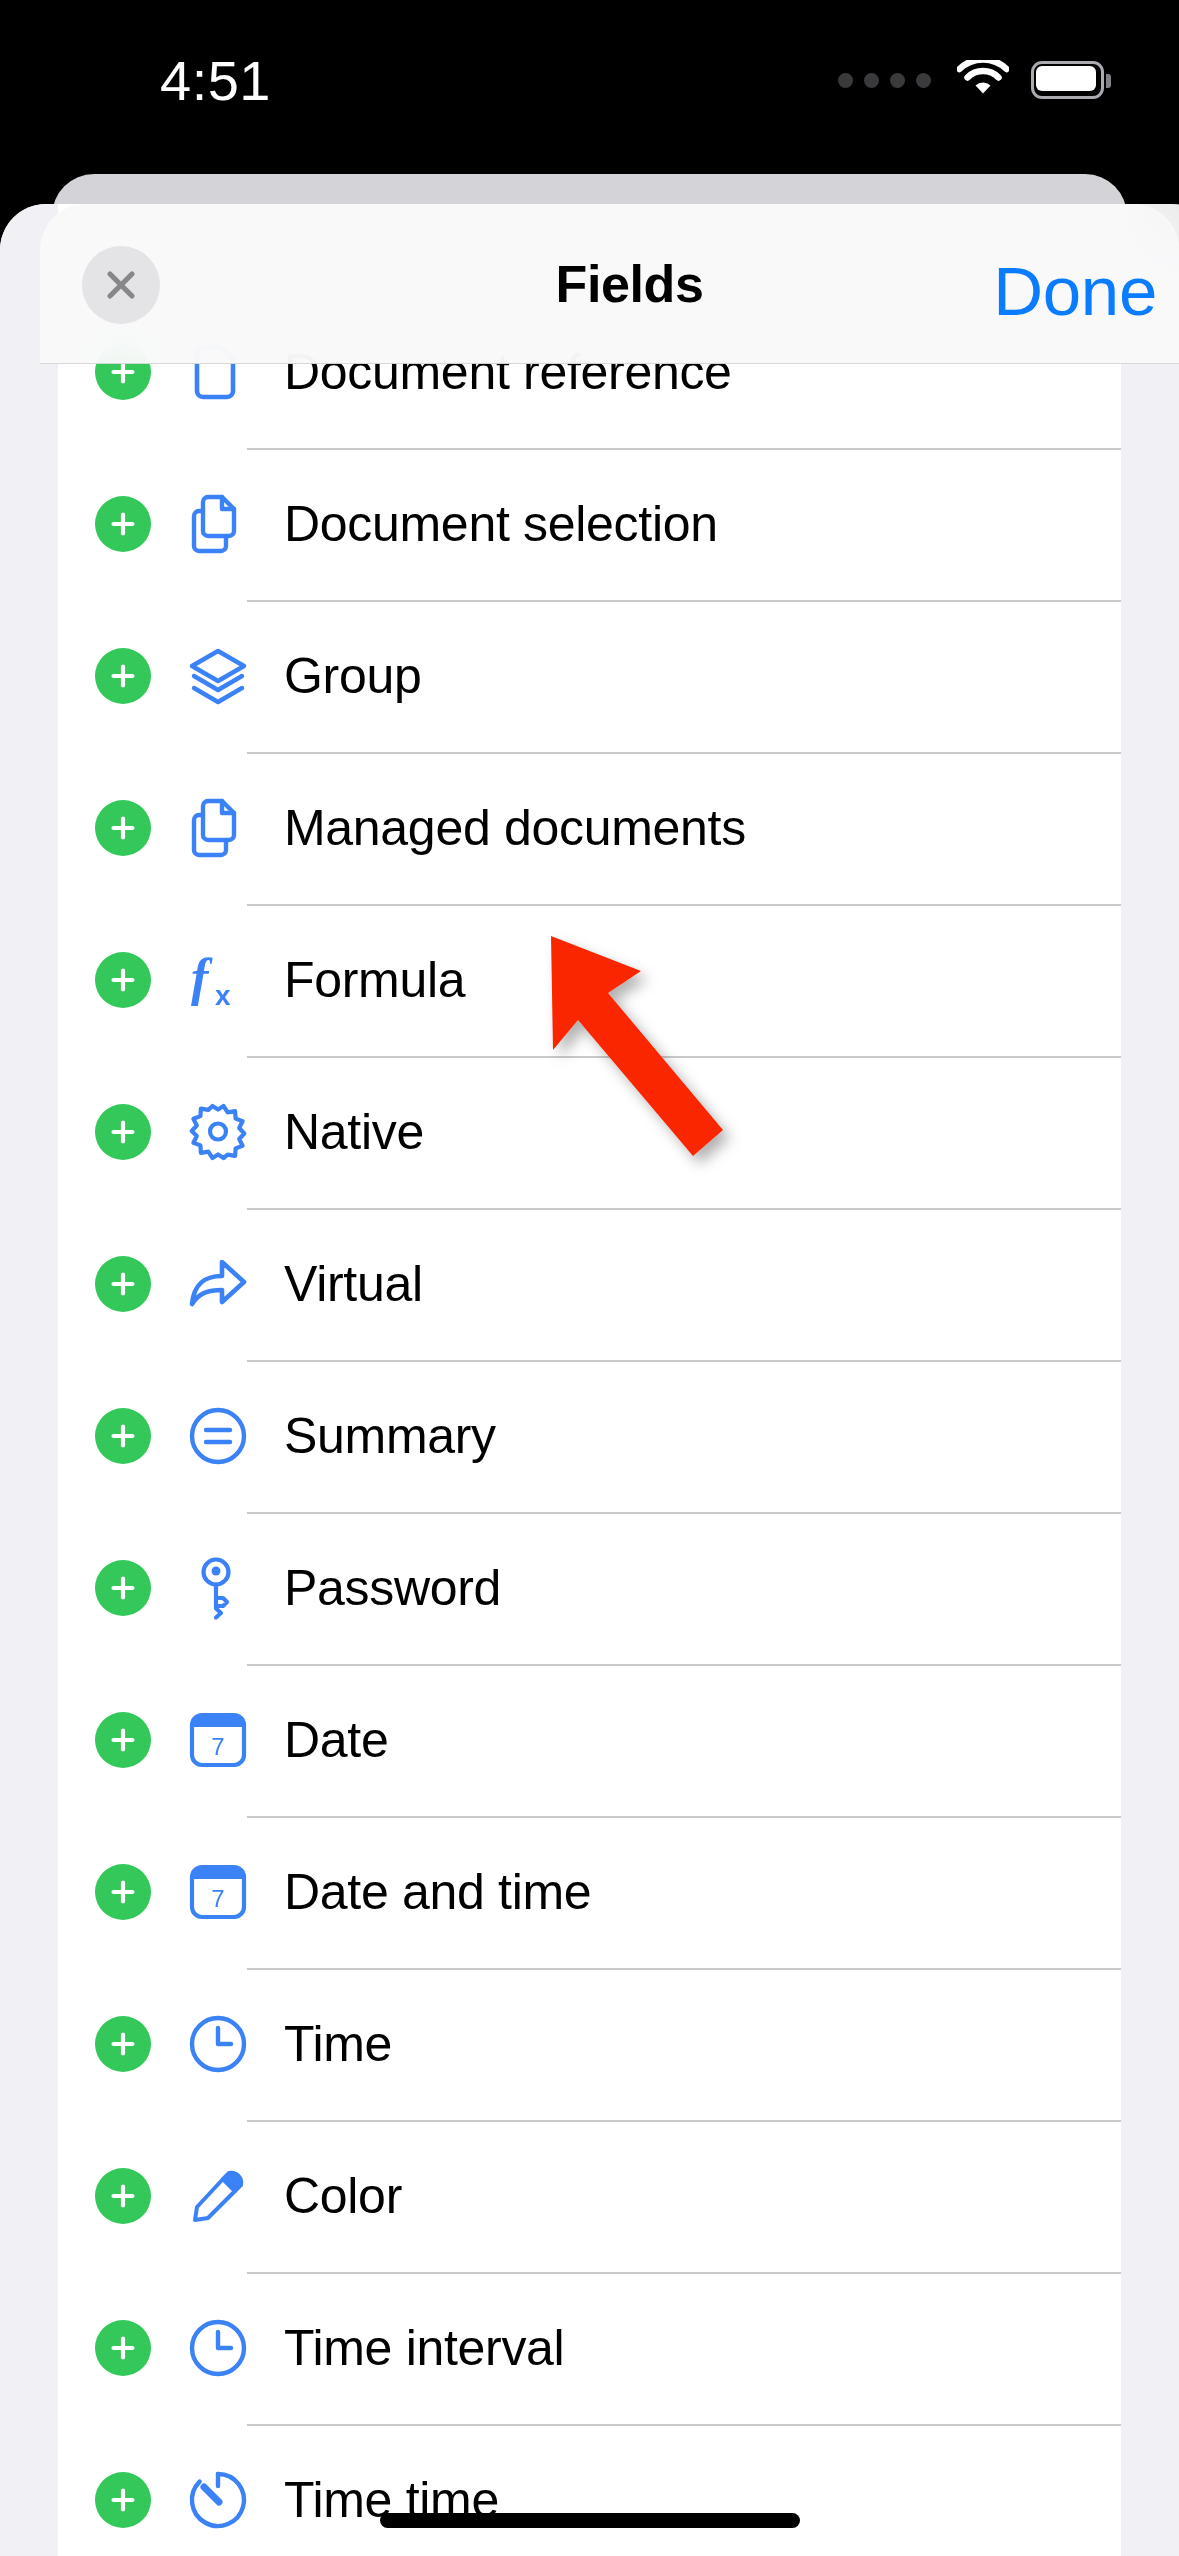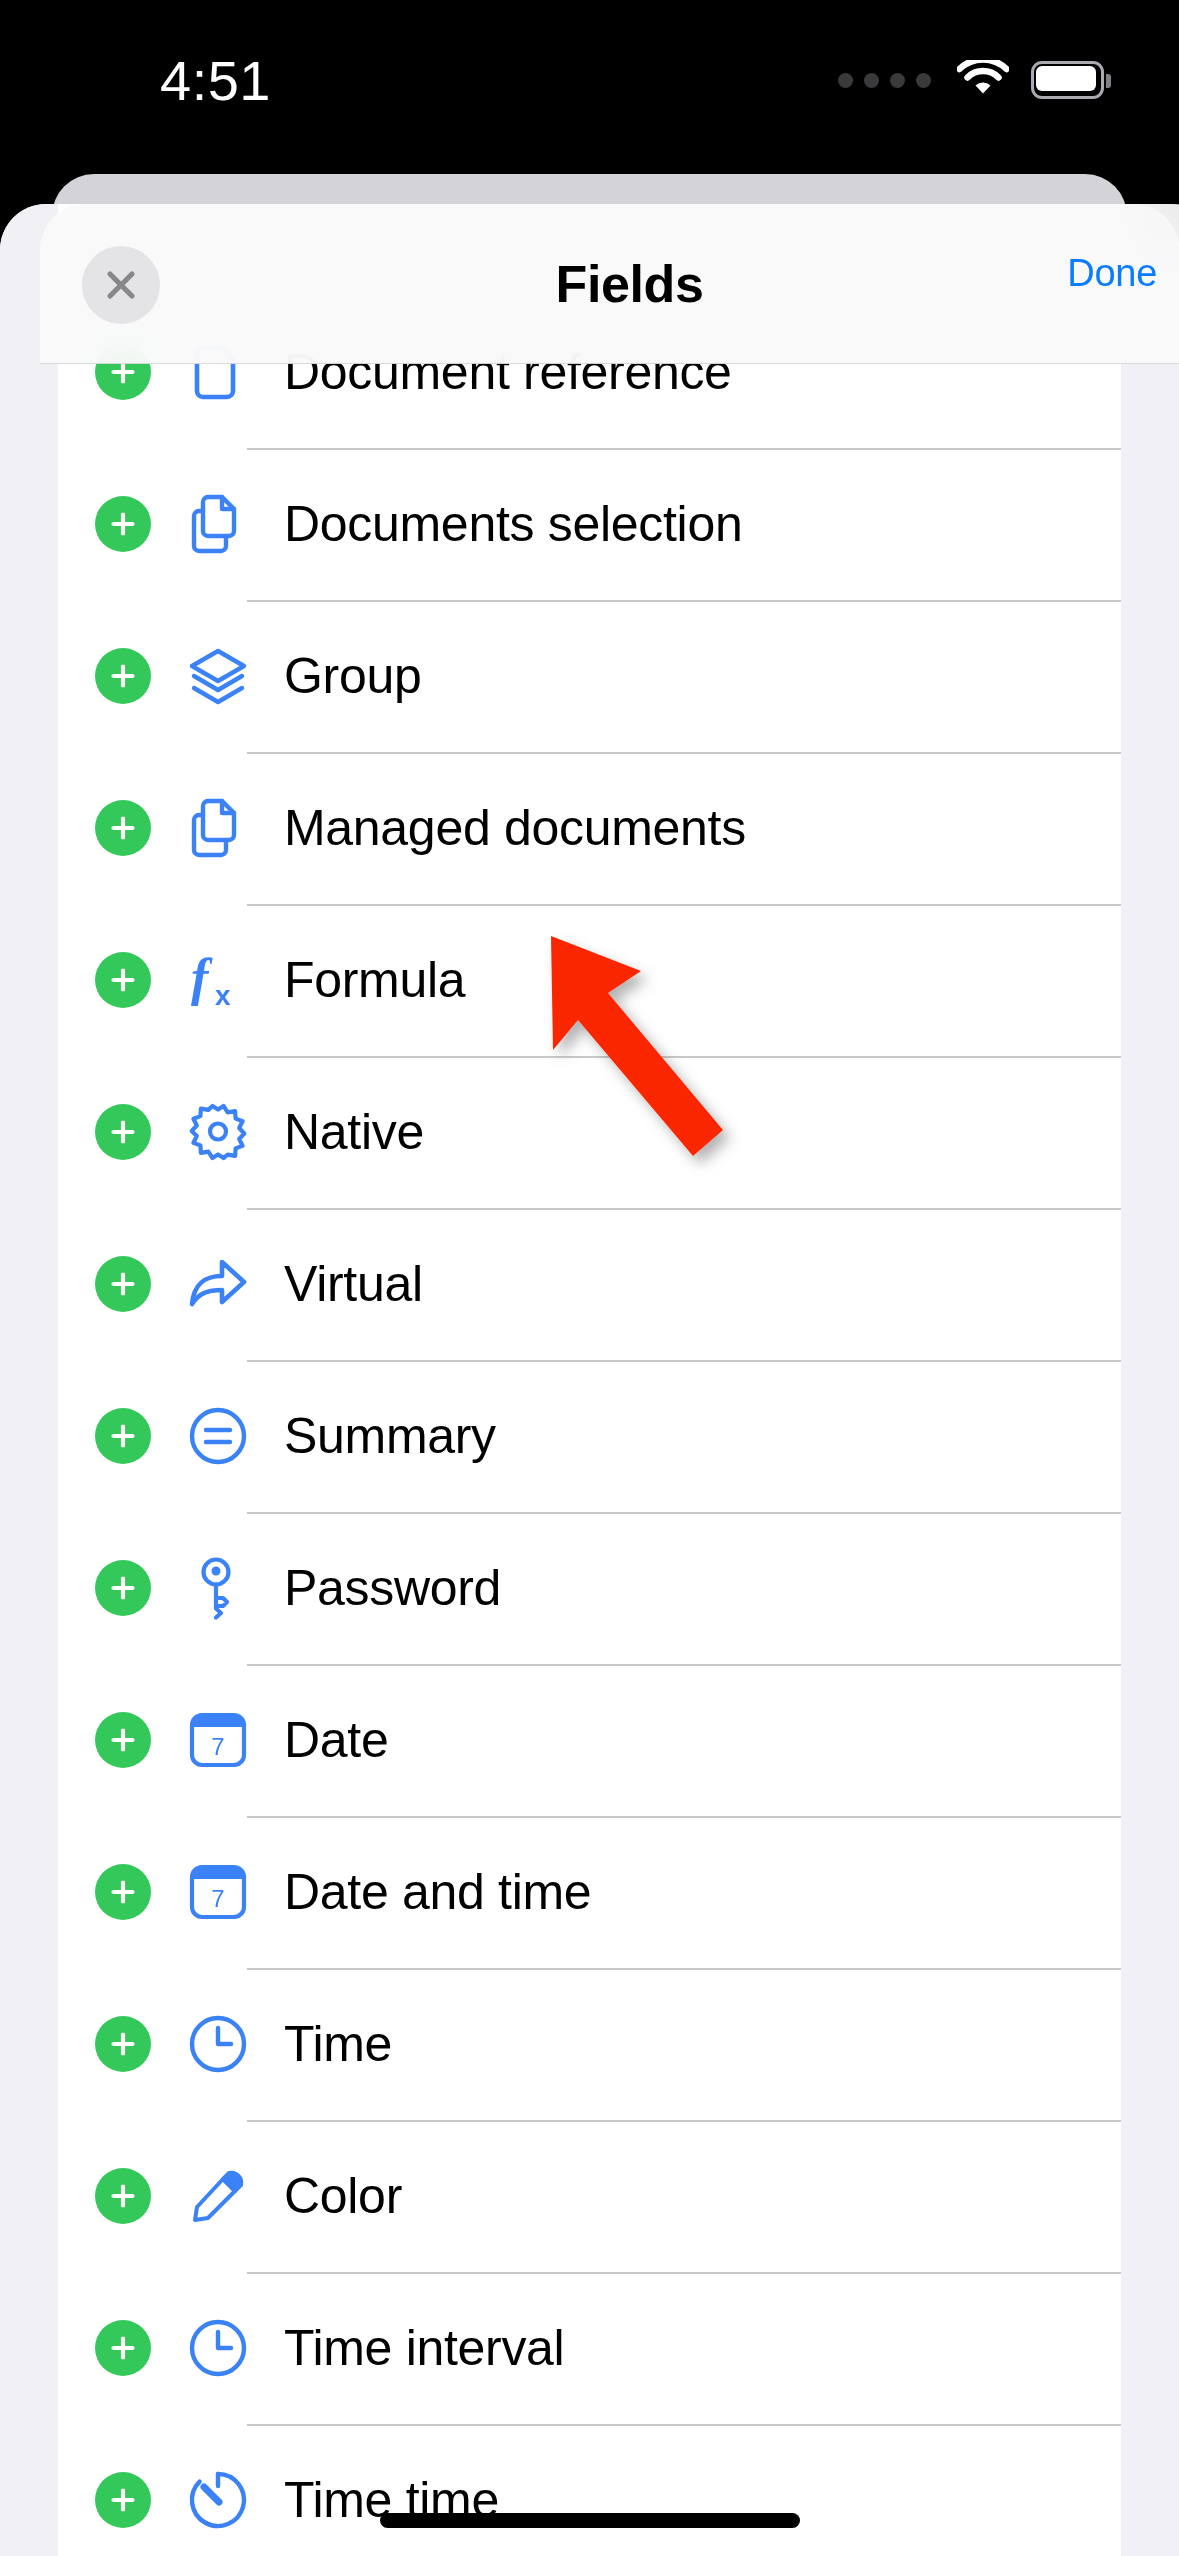--- a/index.html
+++ b/index.html
@@ -89,21 +89,21 @@
     position:absolute; left:42px; top:42px; width:78px; height:78px;
     border-radius:50%; background:#e4e4e6;
     display:flex; align-items:center; justify-content:center; cursor:pointer;
   }
   .nav-title {
     position:absolute; left:0; right:0; top:50px;
     text-align:center; font-size:52px; font-weight:700; color:#000; letter-spacing:-0.4px;
   }
   .done-btn {
     position:absolute; right:62px; top:48px;
-    font-size:38px; color:#0a7cff; letter-spacing:-0.3px; cursor:pointer;
+    font-size:69px; color:#0a7cff; letter-spacing:-0.3px; cursor:pointer;
   }
 
   
   .anno-arrow { position:absolute; left:545px; top:930px; z-index:50; pointer-events:none; }
 
   
   .home-ind {
     position:absolute; left:50%; transform:translateX(-50%); bottom:28px;
     width:420px; height:15px; border-radius:8px; background:#000; z-index:55;
   }
@@ -166,21 +166,21 @@
               <path d="M15 5.5v19M5.5 15h19" stroke="#fff" stroke-width="4.2" stroke-linecap="round"></path>
             </svg>
         </span>
         <span class="ficon">
           <svg width="60" height="62" viewBox="0 0 60 62" fill="none" stroke="#3b82f6" stroke-width="4.4" stroke-linejoin="round" stroke-linecap="round">
             <path d="M20 4h14l12 12v22a5 5 0 0 1-5 5H20a5 5 0 0 1-5-5V9a5 5 0 0 1 5-5z"></path>
             <path d="M34 4v12h12"></path>
             <path d="M15 18H11a5 5 0 0 0-5 5v30a5 5 0 0 0 5 5h22a5 5 0 0 0 5-5v-9"></path>
           </svg>
         </span>
-        <span class="rlabel">Documents selection</span>
+        <span class="rlabel">Document selection</span>
       </div>
 
       <div class="row" style="top:396px">
         <span class="sep"></span>
         <span class="plus">
           <svg width="30" height="30" viewBox="0 0 30 30">
               <path d="M15 5.5v19M5.5 15h19" stroke="#fff" stroke-width="4.2" stroke-linecap="round"></path>
             </svg>
         </span>
         <span class="ficon">

